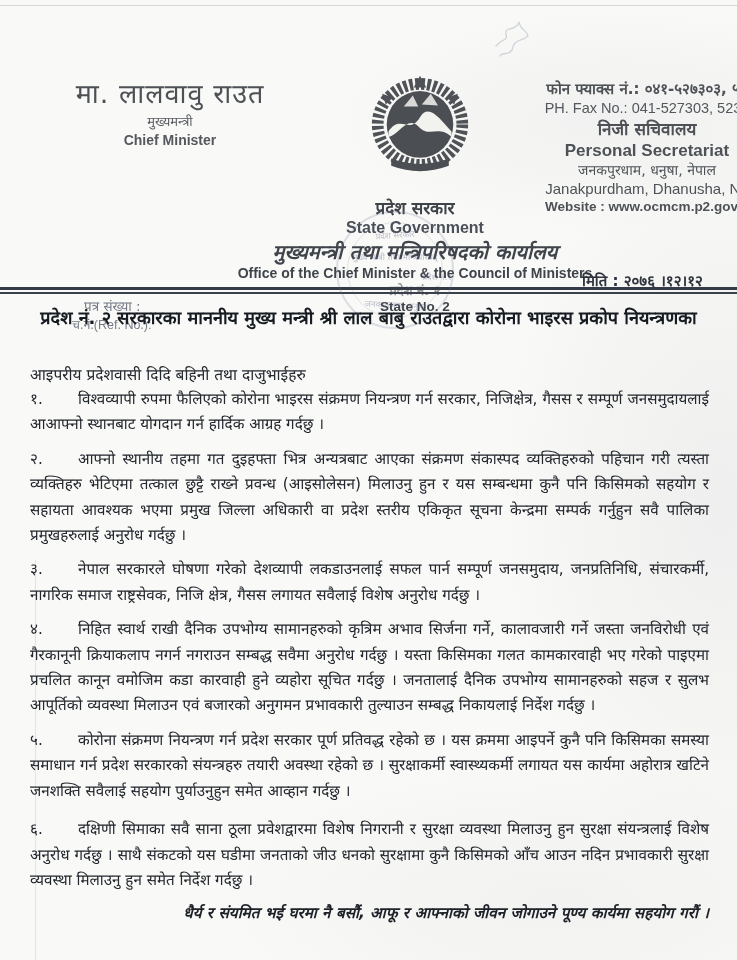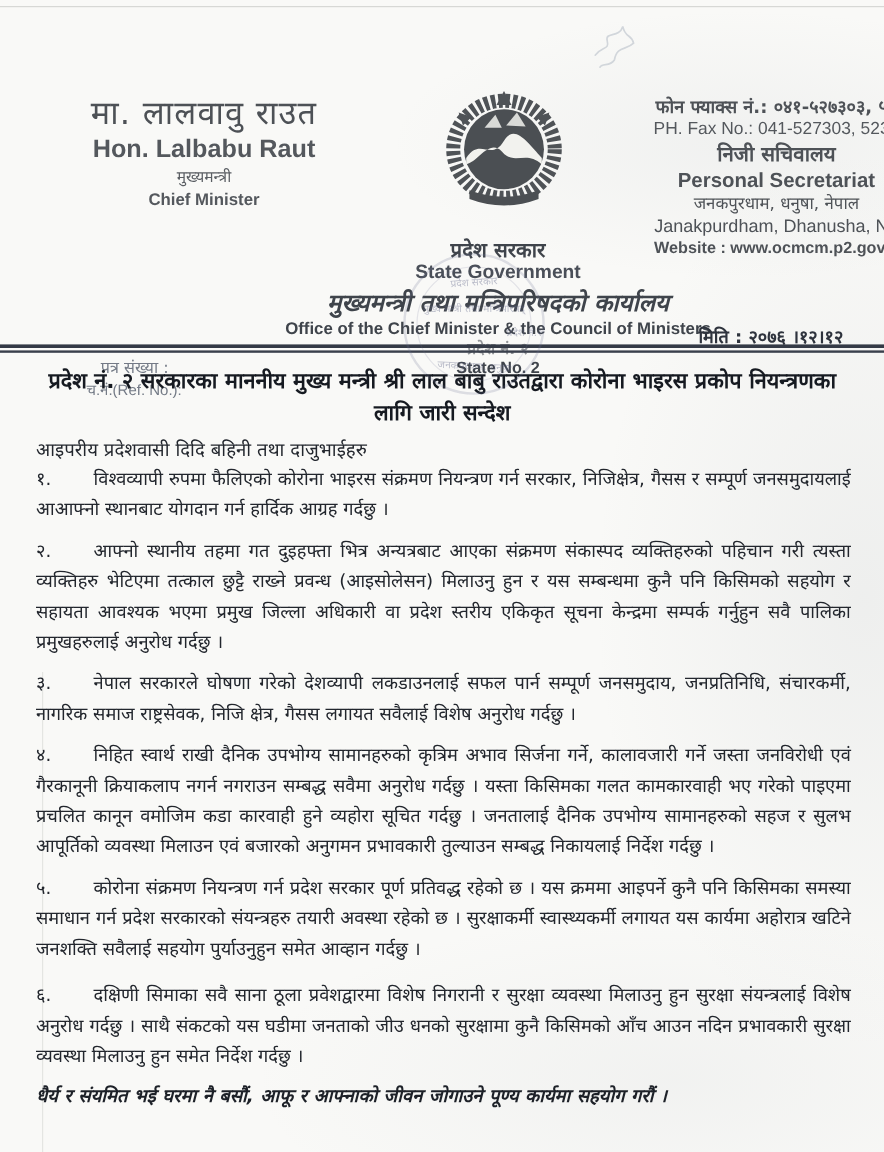--- a/index.html
+++ b/index.html
@@ -71,37 +71,36 @@
 
   .headline{position:absolute;left:18px;top:304px;width:701px;text-align:center;z-index:4;
     font-size:18px;font-weight:bold;color:#161a21;line-height:27px;}
 
   .salutation{position:absolute;left:30px;top:363px;font-size:15.5px;color:#23272e;}
 
   .content{position:absolute;left:30px;top:387px;width:679px;z-index:1;}
   .content p{margin:0 0 9px 0;font-size:15.2px;line-height:25.4px;text-align:justify;color:#22262d;}
   .content .pnum{display:inline-block;min-width:48px;}
   .content p.gap-lg{margin-bottom:13px;}
-  .closing{margin-top:4px;font-size:15.3px;font-weight:bold;font-style:italic;color:#1d2128;}
+  .closing{margin-top:4px;font-size:15.3px;font-weight:bold;font-style:italic;color:#1d2128;text-align:right;}
 </style>
 </head>
 <body>
 
 <div class="page">
 
   <div class="topline"></div>
   <div class="leftcrease"></div>
 
   <svg class="scribble" width="52" height="52" viewBox="0 0 52 52">
     <path d="M4 34 C10 26 16 30 14 22 C12 14 24 20 27 10 C29 20 34 16 36 24 C30 30 22 26 20 38 C16 44 10 40 8 44" fill="none" stroke="#b4bcc6" stroke-width="1.4" stroke-linecap="round"></path>
   </svg>
 
   <div class="hdr-left">
     <div class="np-name">मा. लालवावु राउत</div>
-    <div class="en-name">Hon. Lalbabu Raut</div>
     <div class="np-title">मुख्यमन्त्री</div>
     <div class="en-title">Chief Minister</div>
   </div>
 
   <svg class="emblem" viewBox="0 0 120 116">
     <ellipse cx="60" cy="54" rx="47" ry="45" fill="none" stroke="#43474c" stroke-width="13" stroke-dasharray="4 2.6"></ellipse>
     <polygon points="60,0 67,13 53,13" fill="#43474c"></polygon>
     <polygon points="18,20 30,24 22,32" fill="#43474c"></polygon>
     <polygon points="102,20 90,24 98,32" fill="#43474c"></polygon>
     <circle cx="60" cy="54" r="37" fill="#3f4347"></circle>
@@ -145,21 +144,20 @@
     <div class="r2"></div>
   </div>
 
   <div class="refblock">
     <div class="r-np">पत्र संख्या :</div>
     <div class="r-en">च.नं.(Ref. No.):</div>
   </div>
 
   <div class="headline">
     <div>प्रदेश नं. २ सरकारका माननीय मुख्य मन्त्री श्री लाल बाबु राउतद्वारा कोरोना भाइरस प्रकोप नियन्त्रणका</div>
-    <div>लागि जारी सन्देश</div>
   </div>
 
   <div class="salutation">आइपरीय प्रदेशवासी दिदि बहिनी तथा दाजुभाईहरु</div>
 
   <div class="content">
     <p><span class="pnum">१.</span><span>विश्वव्यापी रुपमा फैलिएको कोरोना भाइरस संक्रमण नियन्त्रण गर्न सरकार, निजिक्षेत्र, गैसस र सम्पूर्ण जनसमुदायलाई आआफ्नो स्थानबाट योगदान गर्न हार्दिक आग्रह गर्दछु ।</span></p>
     <p><span class="pnum">२.</span><span>आफ्नो स्थानीय तहमा गत दुइहफ्ता भित्र अन्यत्रबाट आएका संक्रमण संकास्पद व्यक्तिहरुको पहिचान गरी त्यस्ता व्यक्तिहरु भेटिएमा तत्काल छुट्टै राख्ने प्रवन्ध (आइसोलेसन)  मिलाउनु हुन र यस सम्बन्धमा कुनै पनि किसिमको सहयोग र सहायता आवश्यक भएमा प्रमुख जिल्ला अधिकारी वा प्रदेश स्तरीय एकिकृत सूचना केन्द्रमा सम्पर्क गर्नुहुन सवै पालिका प्रमुखहरुलाई अनुरोध गर्दछु ।</span></p>
     <p><span class="pnum">३.</span><span>नेपाल सरकारले घोषणा गरेको देशव्यापी लकडाउनलाई सफल पार्न सम्पूर्ण जनसमुदाय, जनप्रतिनिधि, संचारकर्मी, नागरिक समाज राष्ट्रसेवक, निजि क्षेत्र, गैसस लगायत सवैलाई विशेष अनुरोध गर्दछु ।</span></p>
     <p><span class="pnum">४.</span><span>निहित स्वार्थ राखी दैनिक उपभोग्य सामानहरुको कृत्रिम अभाव सिर्जना गर्ने, कालावजारी गर्ने जस्ता जनविरोधी एवं गैरकानूनी क्रियाकलाप नगर्न नगराउन सम्बद्ध सवैमा अनुरोध गर्दछु । यस्ता किसिमका गलत कामकारवाही भए गरेको पाइएमा प्रचलित कानून वमोजिम कडा कारवाही हुने व्यहोरा सूचित गर्दछु । जनतालाई दैनिक उपभोग्य सामानहरुको सहज र सुलभ आपूर्तिको व्यवस्था मिलाउन एवं बजारको अनुगमन प्रभावकारी तुल्याउन सम्बद्ध निकायलाई निर्देश गर्दछु ।</span></p>
     <p class="gap-lg"><span class="pnum">५.</span><span>कोरोना संक्रमण नियन्त्रण गर्न प्रदेश सरकार पूर्ण प्रतिवद्ध रहेको छ । यस क्रममा आइपर्ने कुनै पनि किसिमका समस्या समाधान गर्न प्रदेश सरकारको संयन्त्रहरु तयारी अवस्था रहेको छ । सुरक्षाकर्मी स्वास्थ्यकर्मी लगायत यस कार्यमा अहोरात्र खटिने जनशक्ति सवैलाई सहयोग पुर्याउनुहुन समेत आव्हान गर्दछु ।</span></p>

